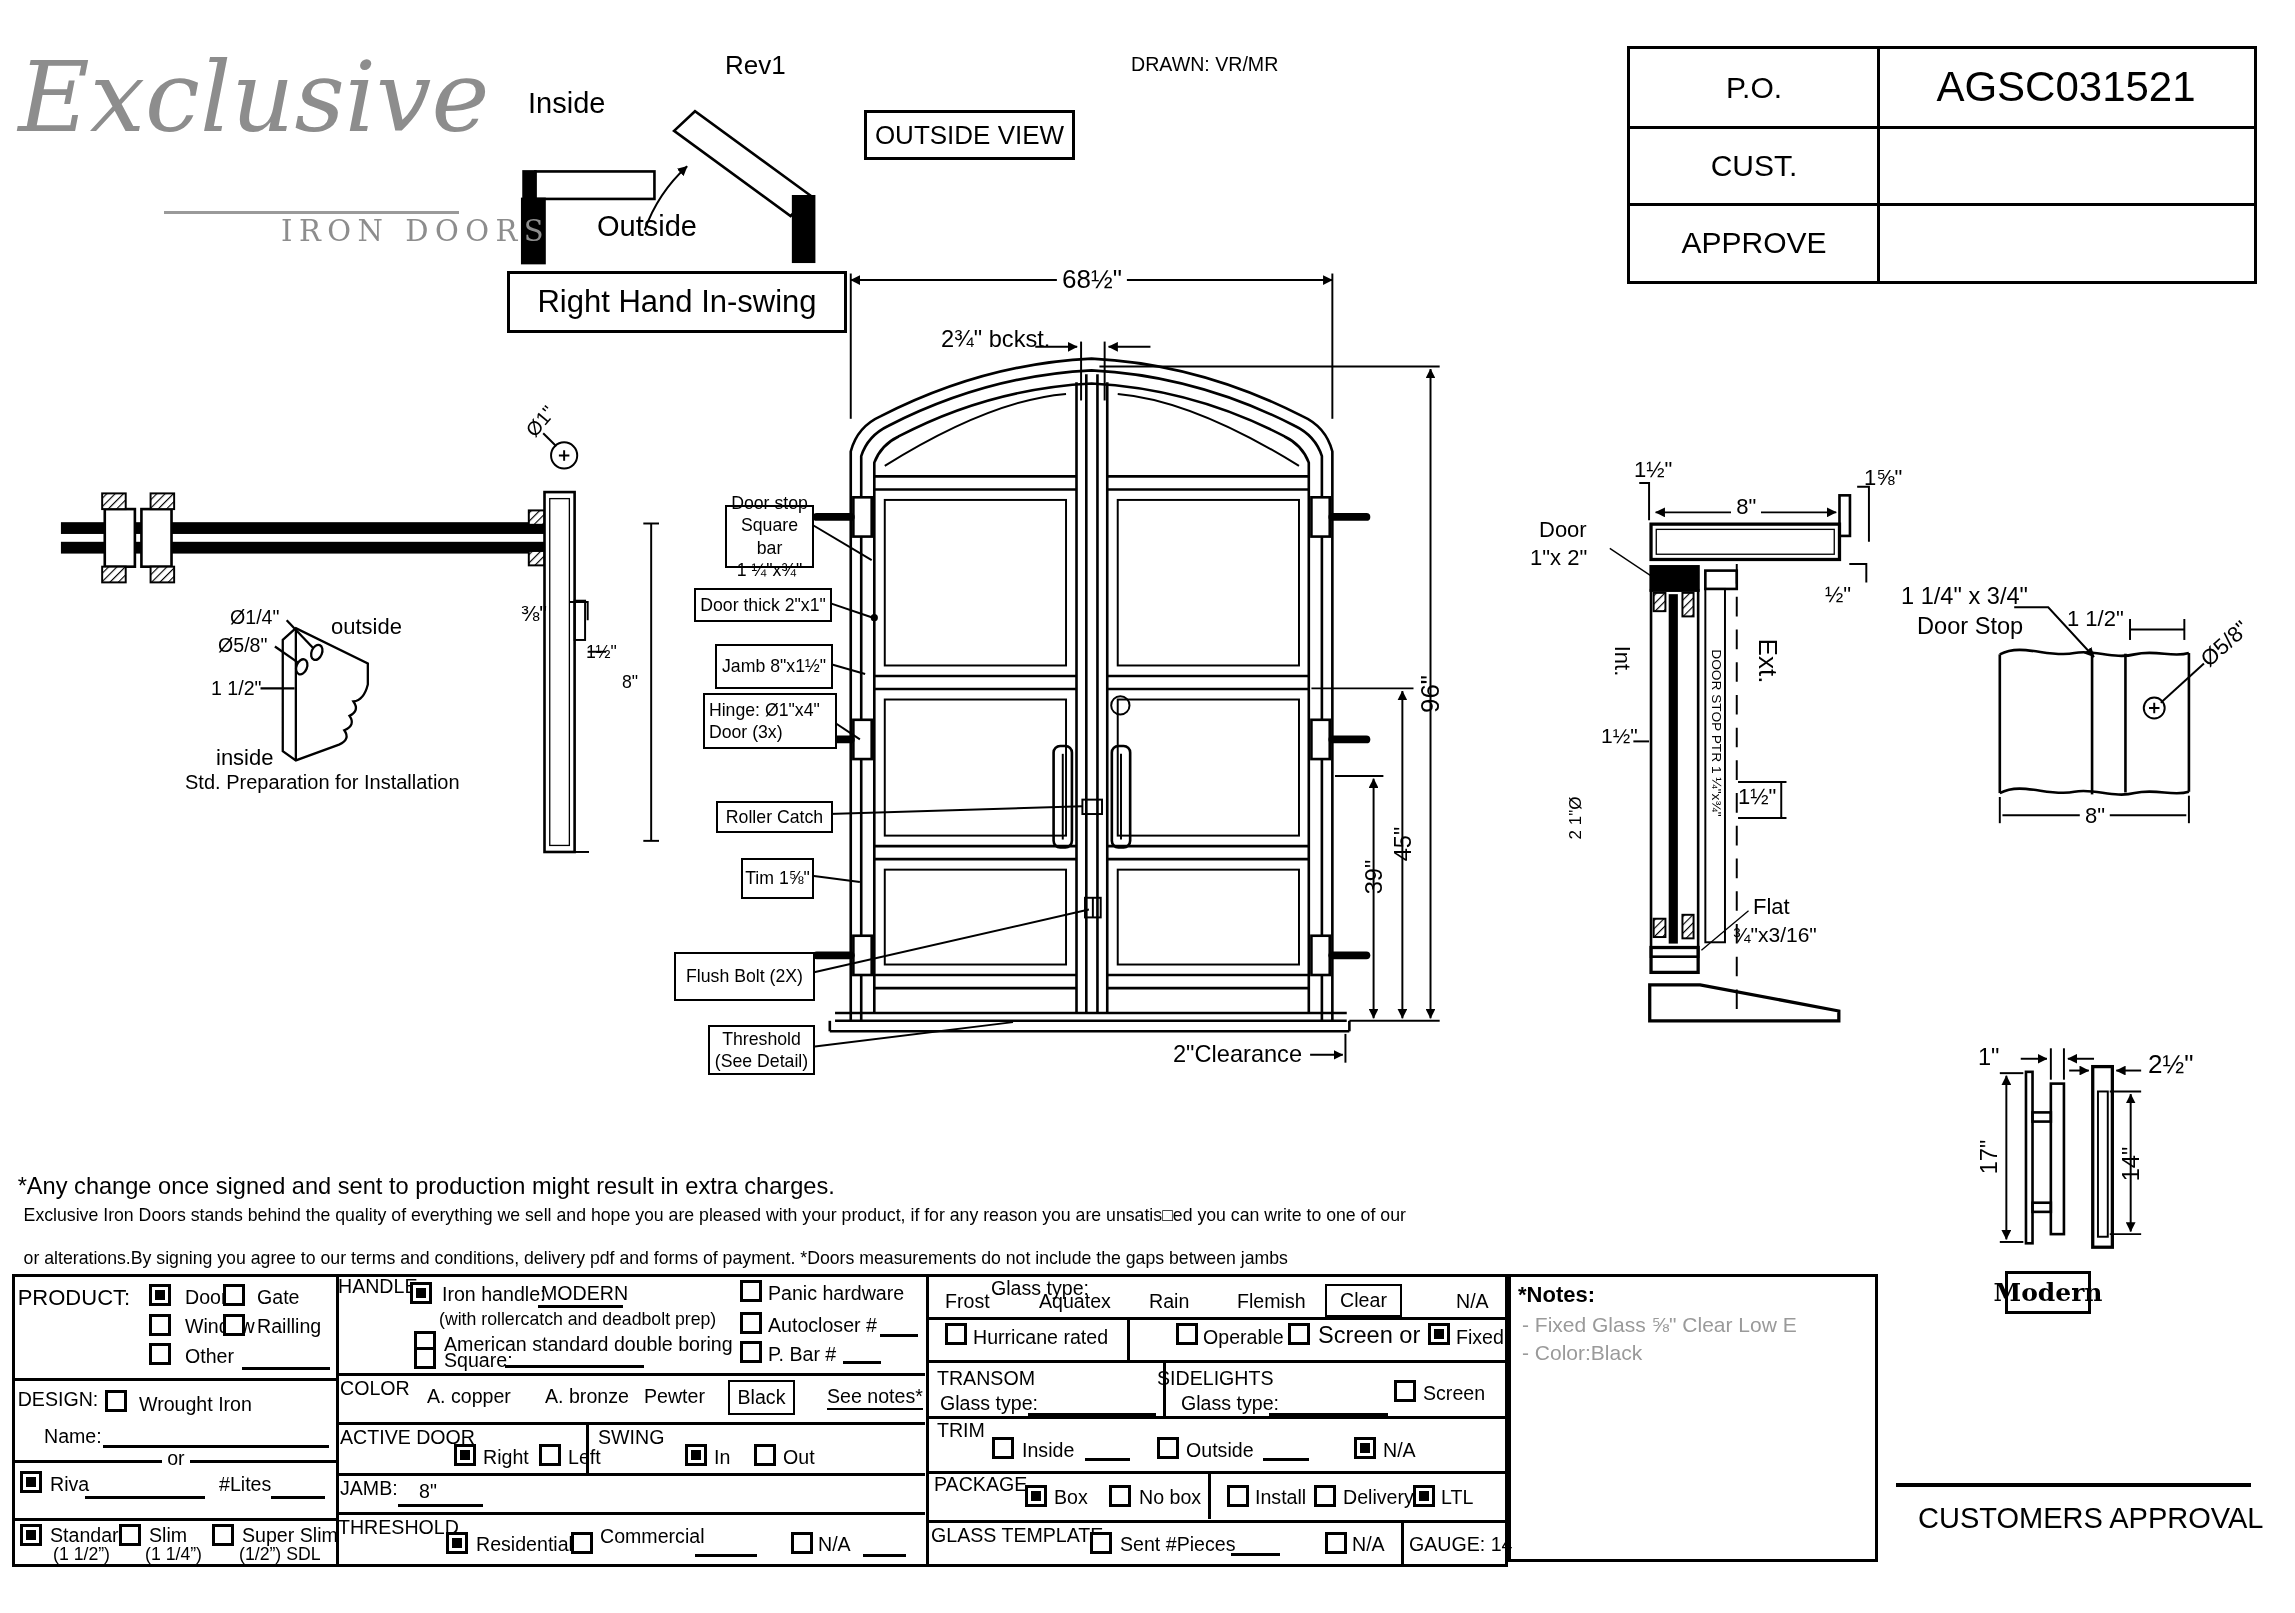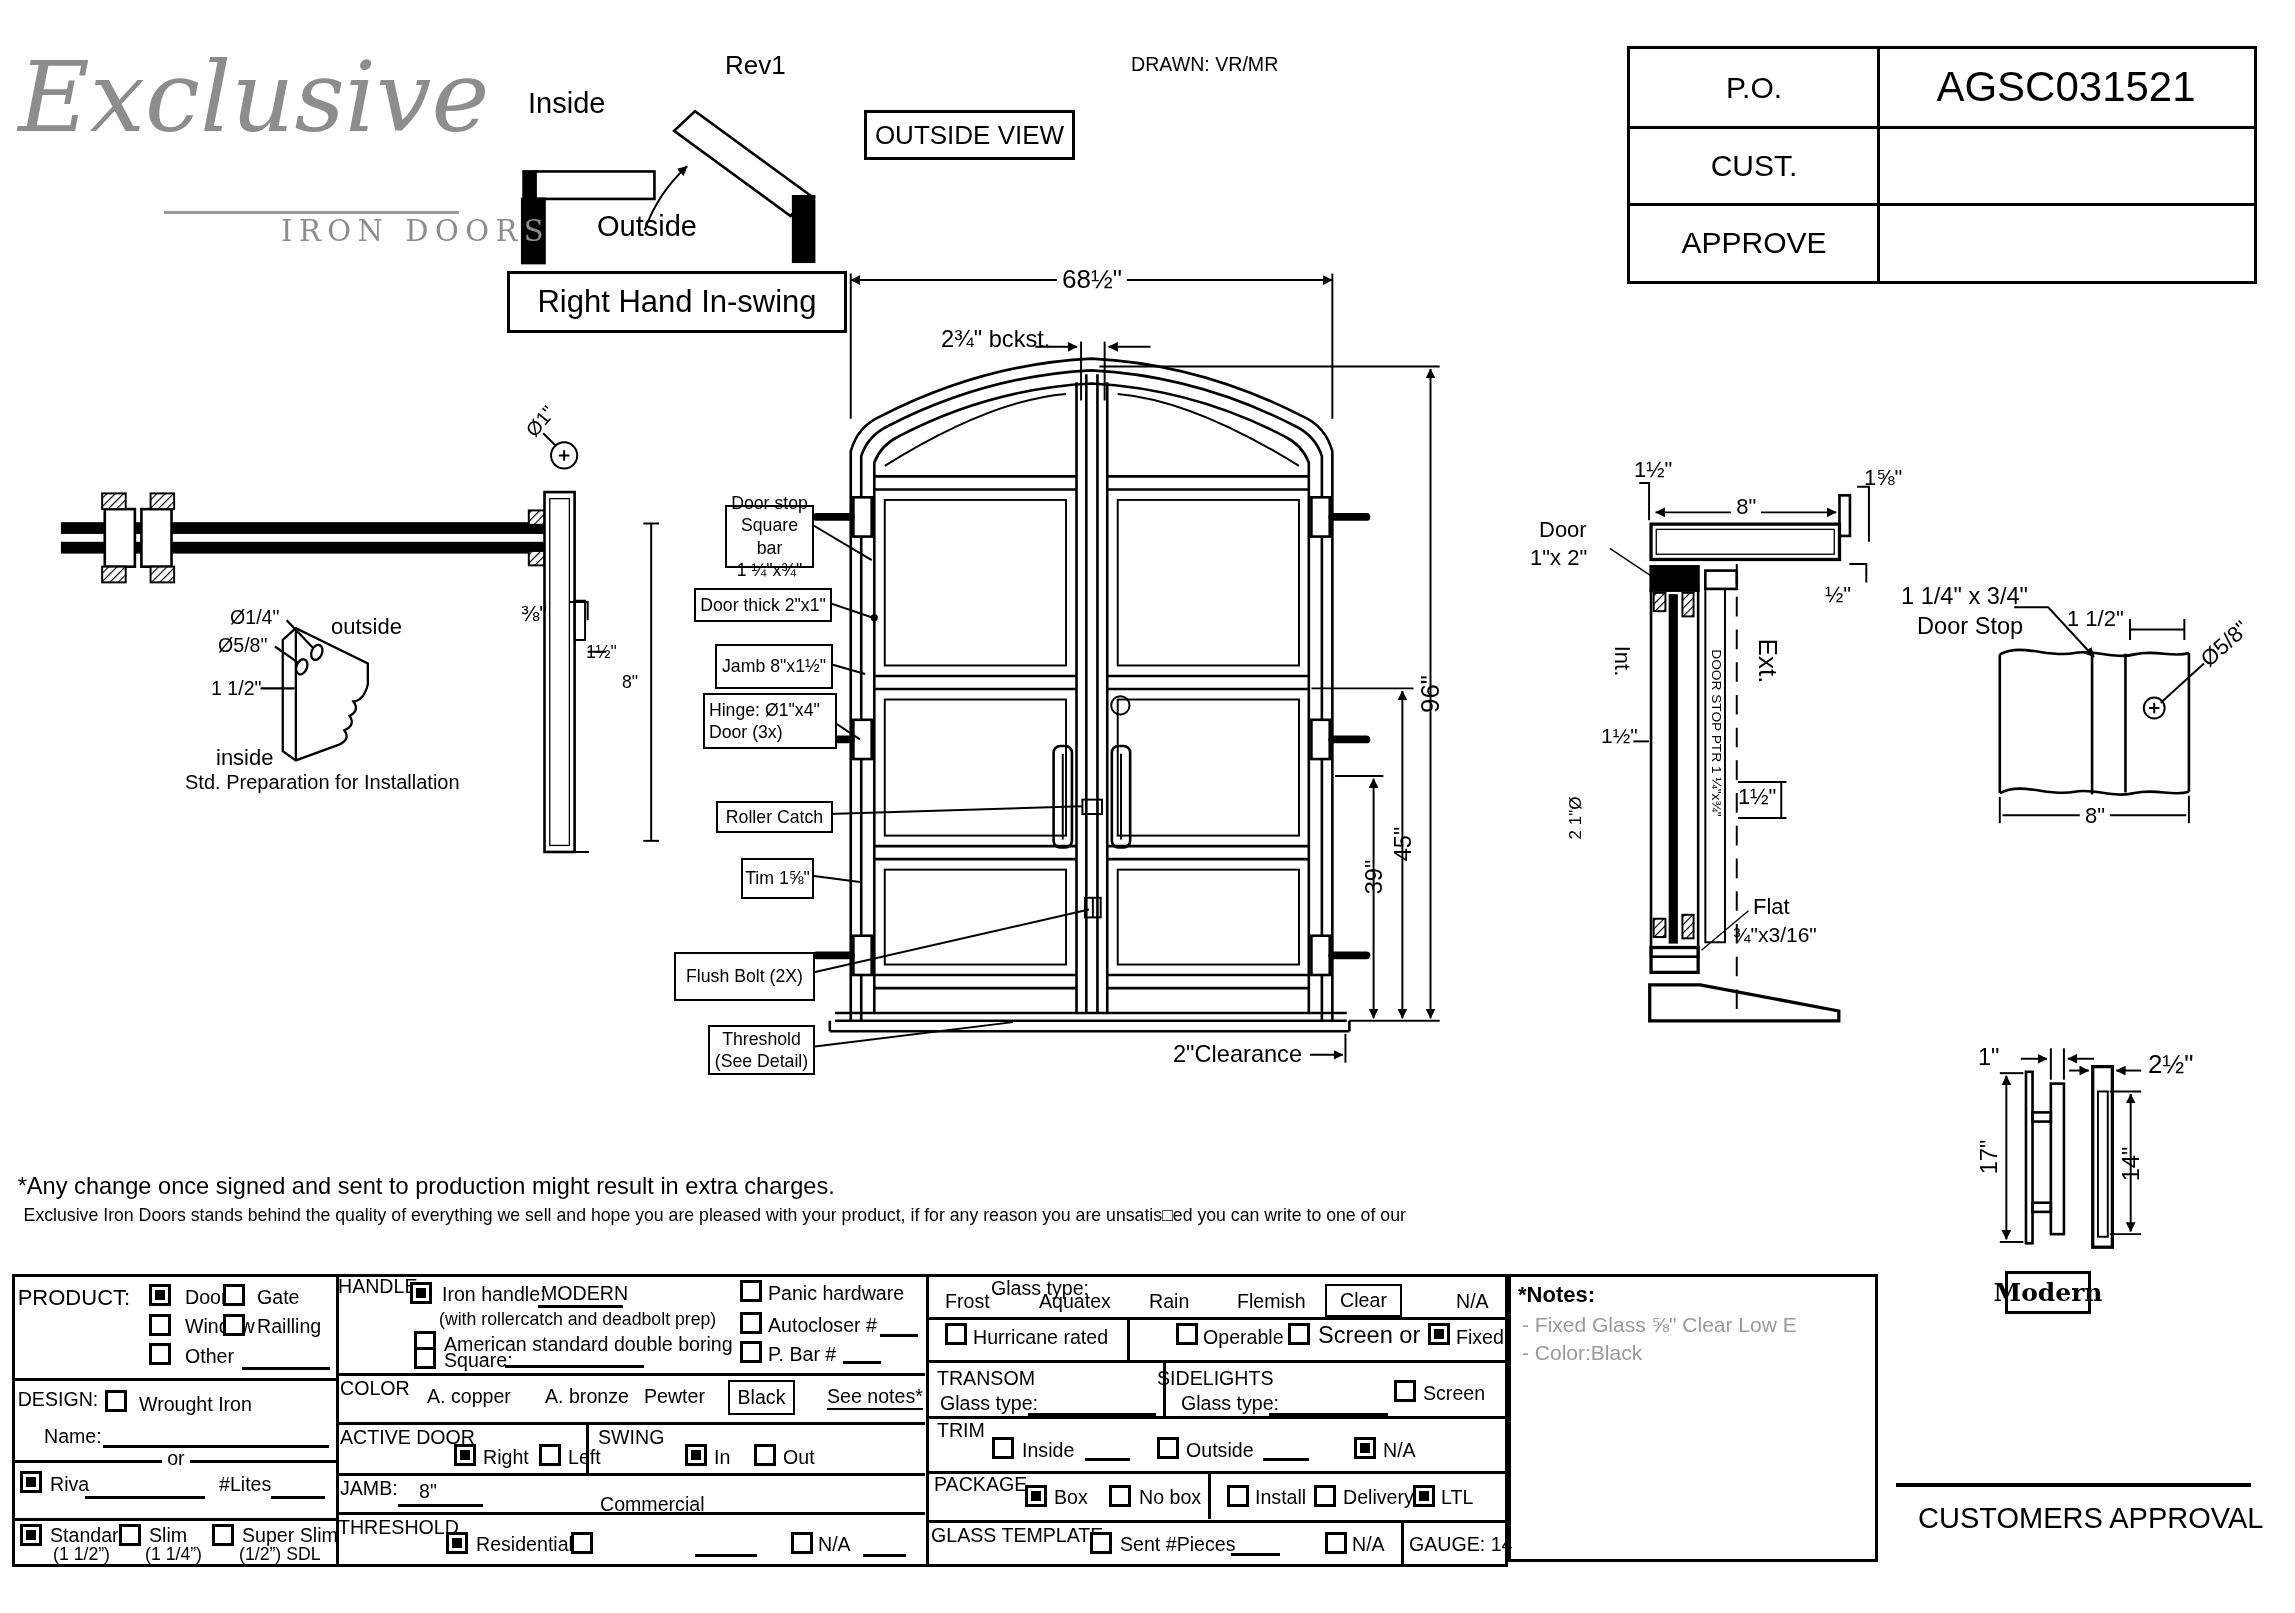--- a/index.html
+++ b/index.html
@@ -355,20 +355,21 @@
   <div class="lbl f36" style="left:1978px;top:1045px;">1"</div>
   <div class="lbl f40" style="left:2148px;top:1051px;">2½"</div>
   <div class="lbl rotccw f36" style="left:1989px;top:1157px;">17"</div>
   <div class="lbl rotccw f36" style="left:2131px;top:1164px;">14"</div>
   <div class="boxed" style="left:2005px;top:1271px;width:80px;height:37px;">
     <span style="font-family:'DejaVu Serif',serif;font-weight:bold;font-size:25px;">Modern</span>
   </div>
 
   <div class="lbl f36" style="left:17.7px;top:1174px;">*Any change once signed and sent to production might result in extra charges.</div>
   <div class="lbl f27" style="left:23.6px;top:1206px;">Exclusive Iron Doors stands behind the quality of everything we sell and hope you are pleased with your product, if for any reason you are unsatis□ed you can write to one of our</div>
+  <div class="lbl f27" style="left:23.6px;top:1249px;">or alterations.By signing you agree to our terms and conditions, delivery pdf and forms of payment. *Doors measurements do not include the gaps between jambs</div>
 
   <div style="position:absolute;left:11.8px;top:1274px;width:1496px;height:293px;border:3.3px solid #000;box-sizing:border-box;">
   </div>
 
   <div class="vline" style="left:336px;top:1274px;height:293px;"></div>
   <div class="vline" style="left:926px;top:1274px;height:293px;"></div>
   <div class="hline" style="left:11.8px;top:1378px;width:325px;"></div>
   <div class="hline" style="left:11.8px;top:1460px;width:325px;"></div>
   <div class="hline" style="left:11.8px;top:1518px;width:325px;"></div>
   <div class="hline" style="left:336px;top:1373px;width:589px;"></div>
@@ -461,21 +462,21 @@
   <div class="lbl f30" style="left:783px;top:1447px;">Out</div>
 
   <div class="lbl f30" style="left:340px;top:1478px;">JAMB:</div>
   <div class="lbl f30" style="left:419px;top:1481px;">8"</div>
   <div class="ul" style="left:398px;top:1504px;width:85px;"></div>
 
   <div class="lbl f30" style="left:338px;top:1517px;">THRESHOLD</div>
   <span class="cb on" style="left:446px;top:1532px;"></span>
   <div class="lbl f30" style="left:476px;top:1534px;">Residential</div>
   <span class="cb" style="left:571px;top:1532px;"></span>
-  <div class="lbl f30" style="left:600px;top:1494px;">Commercial</div>
+  <div class="lbl f30" style="left:600px;top:1526px;">Commercial</div>
   <div class="ul" style="left:695px;top:1554px;width:62px;"></div>
   <span class="cb" style="left:791px;top:1532px;"></span>
   <div class="lbl f30" style="left:818px;top:1534px;">N/A</div>
   <div class="ul" style="left:863px;top:1554px;width:43px;"></div>
 
   <div class="lbl f30" style="left:991px;top:1278px;">Glass type:</div>
   <div class="lbl f30" style="left:945px;top:1291px;">Frost</div>
   <div class="lbl f30" style="left:1039px;top:1291px;">Aquatex</div>
   <div class="lbl f30" style="left:1149px;top:1291px;">Rain</div>
   <div class="lbl f30" style="left:1237px;top:1291px;">Flemish</div>

